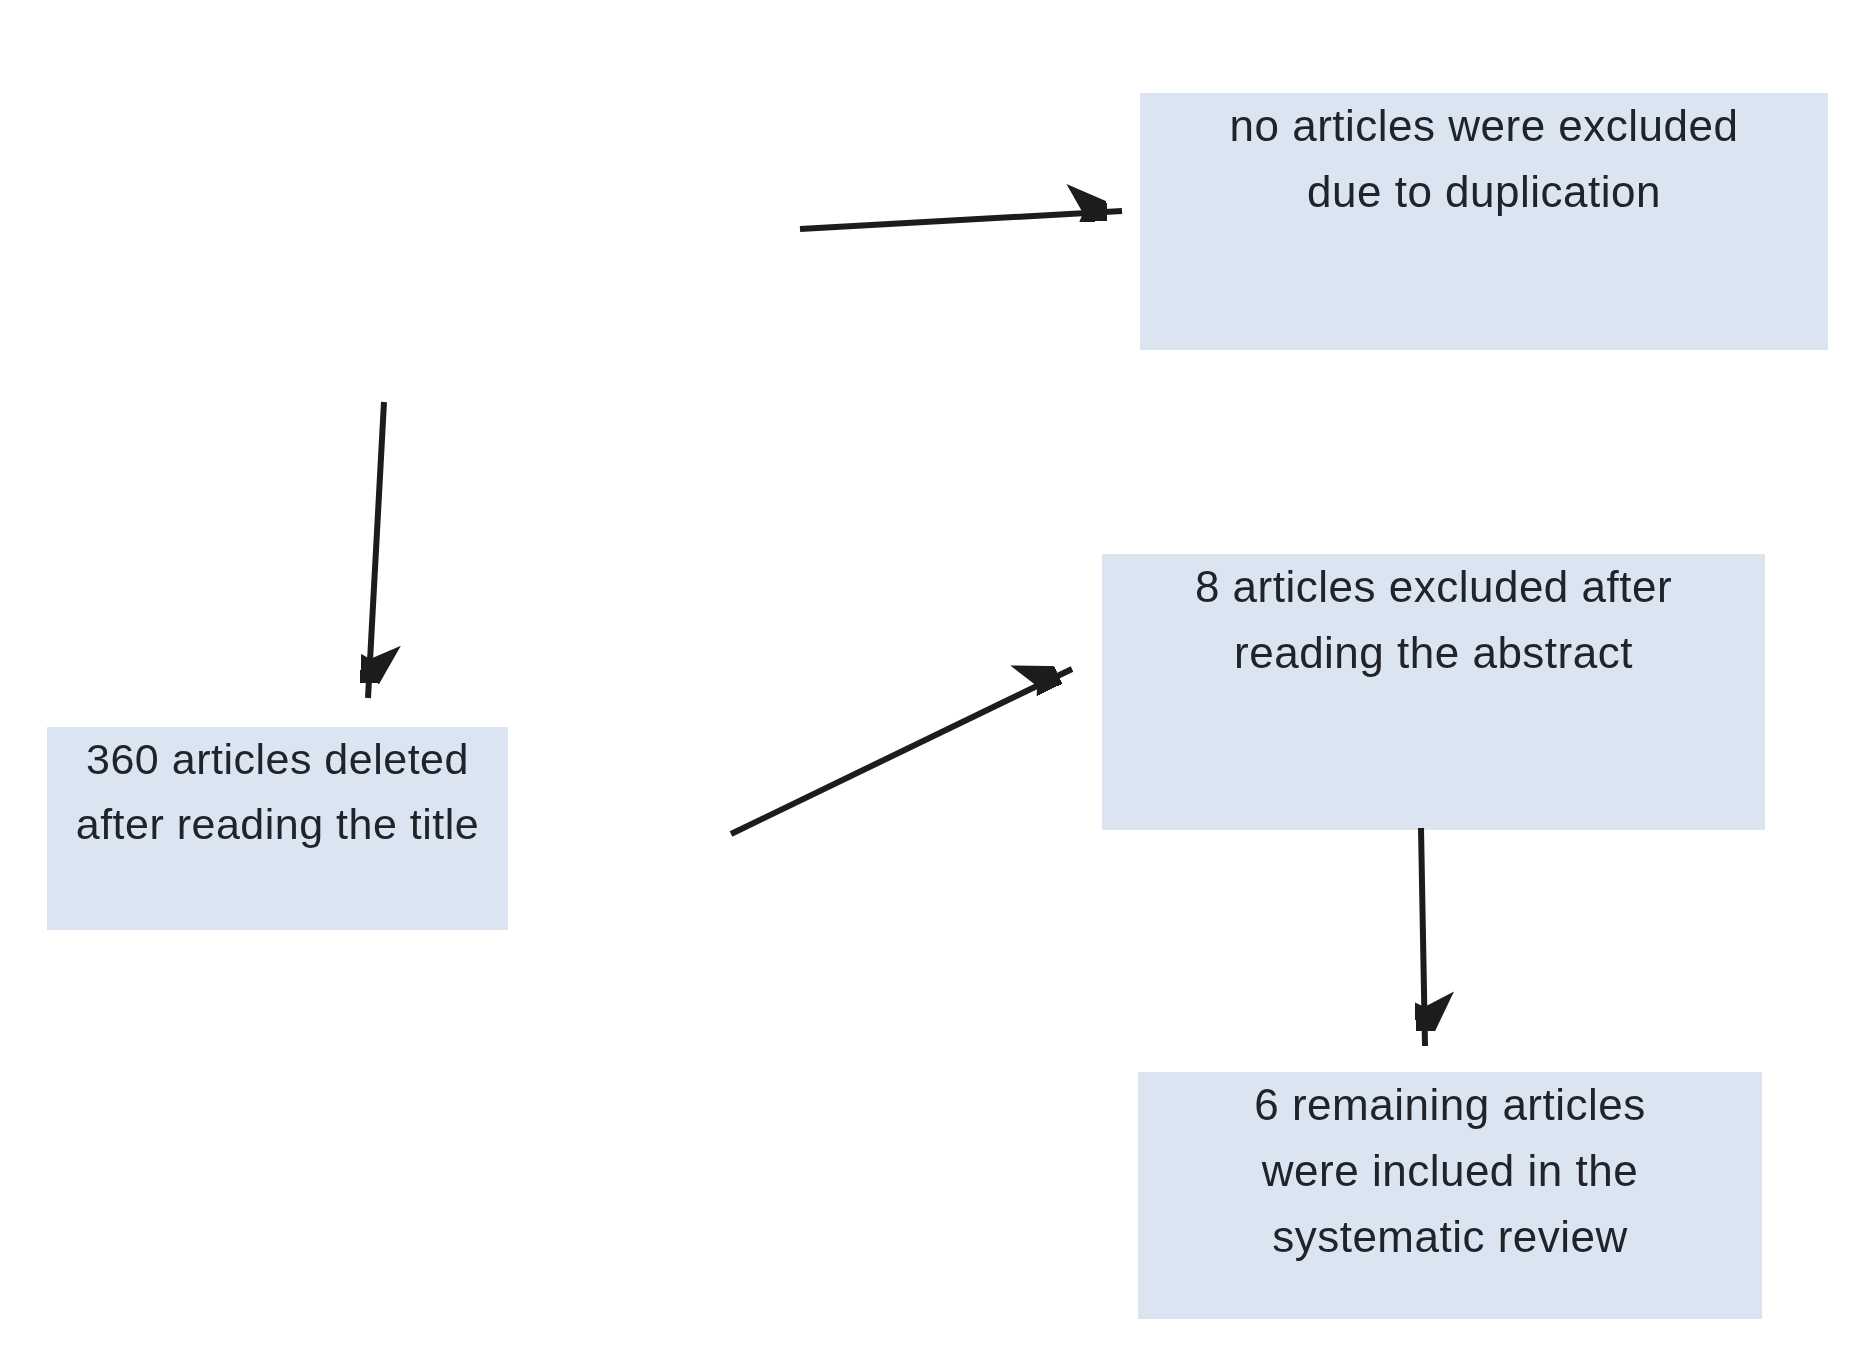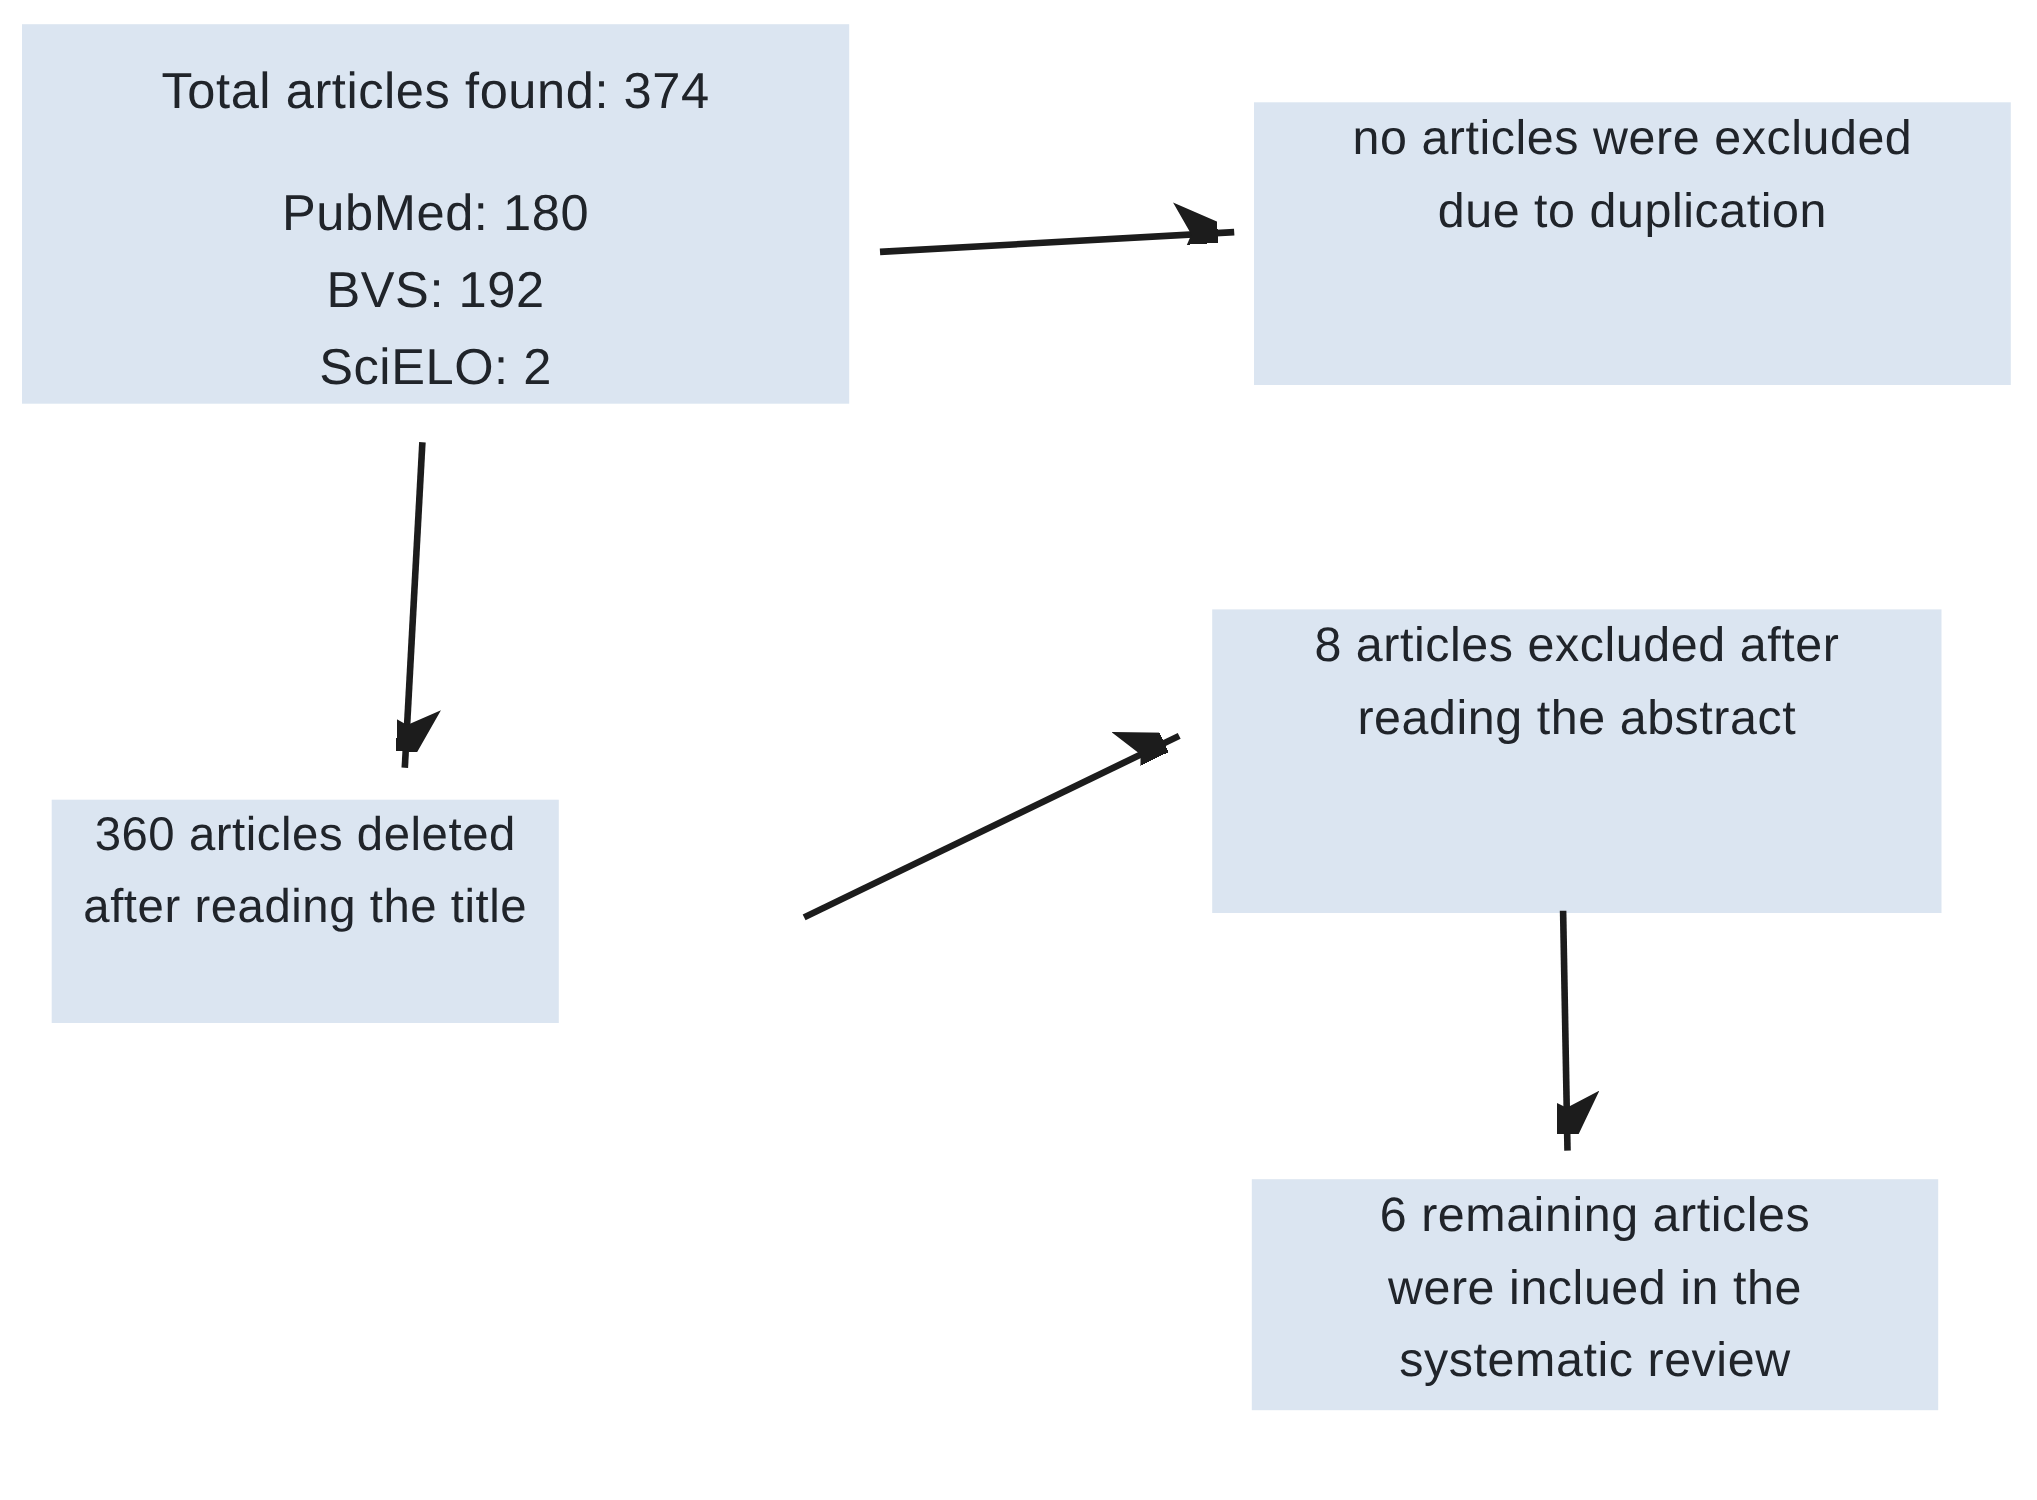--- a/index.html
+++ b/index.html
@@ -36,42 +36,34 @@
   .box-identification {
     left: 20px; top: 22px; width: 752px; height: 345px;
     justify-content: flex-start;
     padding-top: 26px;
     font-size: 46px;
   }
   .box-identification .sources { margin-top: 42px; line-height: 1.52; }
   .box-duplication   { left: 1140px; top: 93px;  width: 688px; height: 257px; }
   .box-title-screen  { left: 47px;  top: 727px; width: 461px; height: 203px; font-size: 43px; }
   .box-abstract      { left: 1102px; top: 554px; width: 663px; height: 276px; }
-  .box-included      { left: 1138px; top: 1072px; width: 624px; height: 210px; }
+  .box-included      { left: 1138px; top: 1072px; width: 624px; height: 247px; }
   .arrow-layer {
     position: absolute;
     left: 0; top: 0;
     width: 1852px; height: 1364px;
     pointer-events: none;
   }
   .arrow-line { stroke: var(--arrow); stroke-width: 6; fill: none; }
 </style>
 </head>
 <body>
 
 <div class="canvas">
 
-  <div class="flowbox box-identification">
-    <div class="box-text">Total articles found: 374</div>
-    <div class="sources">
-      <div class="box-text">PubMed: 180</div>
-      <div class="box-text">BVS: 192</div>
-      <div class="box-text">SciELO: 2</div>
-    </div>
-  </div>
 
   <div class="flowbox box-duplication">
     <div class="box-text">no articles were excluded
 due to duplication</div>
   </div>
 
   <div class="flowbox box-title-screen">
     <div class="box-text">360 articles deleted
 after reading the title</div>
   </div>

